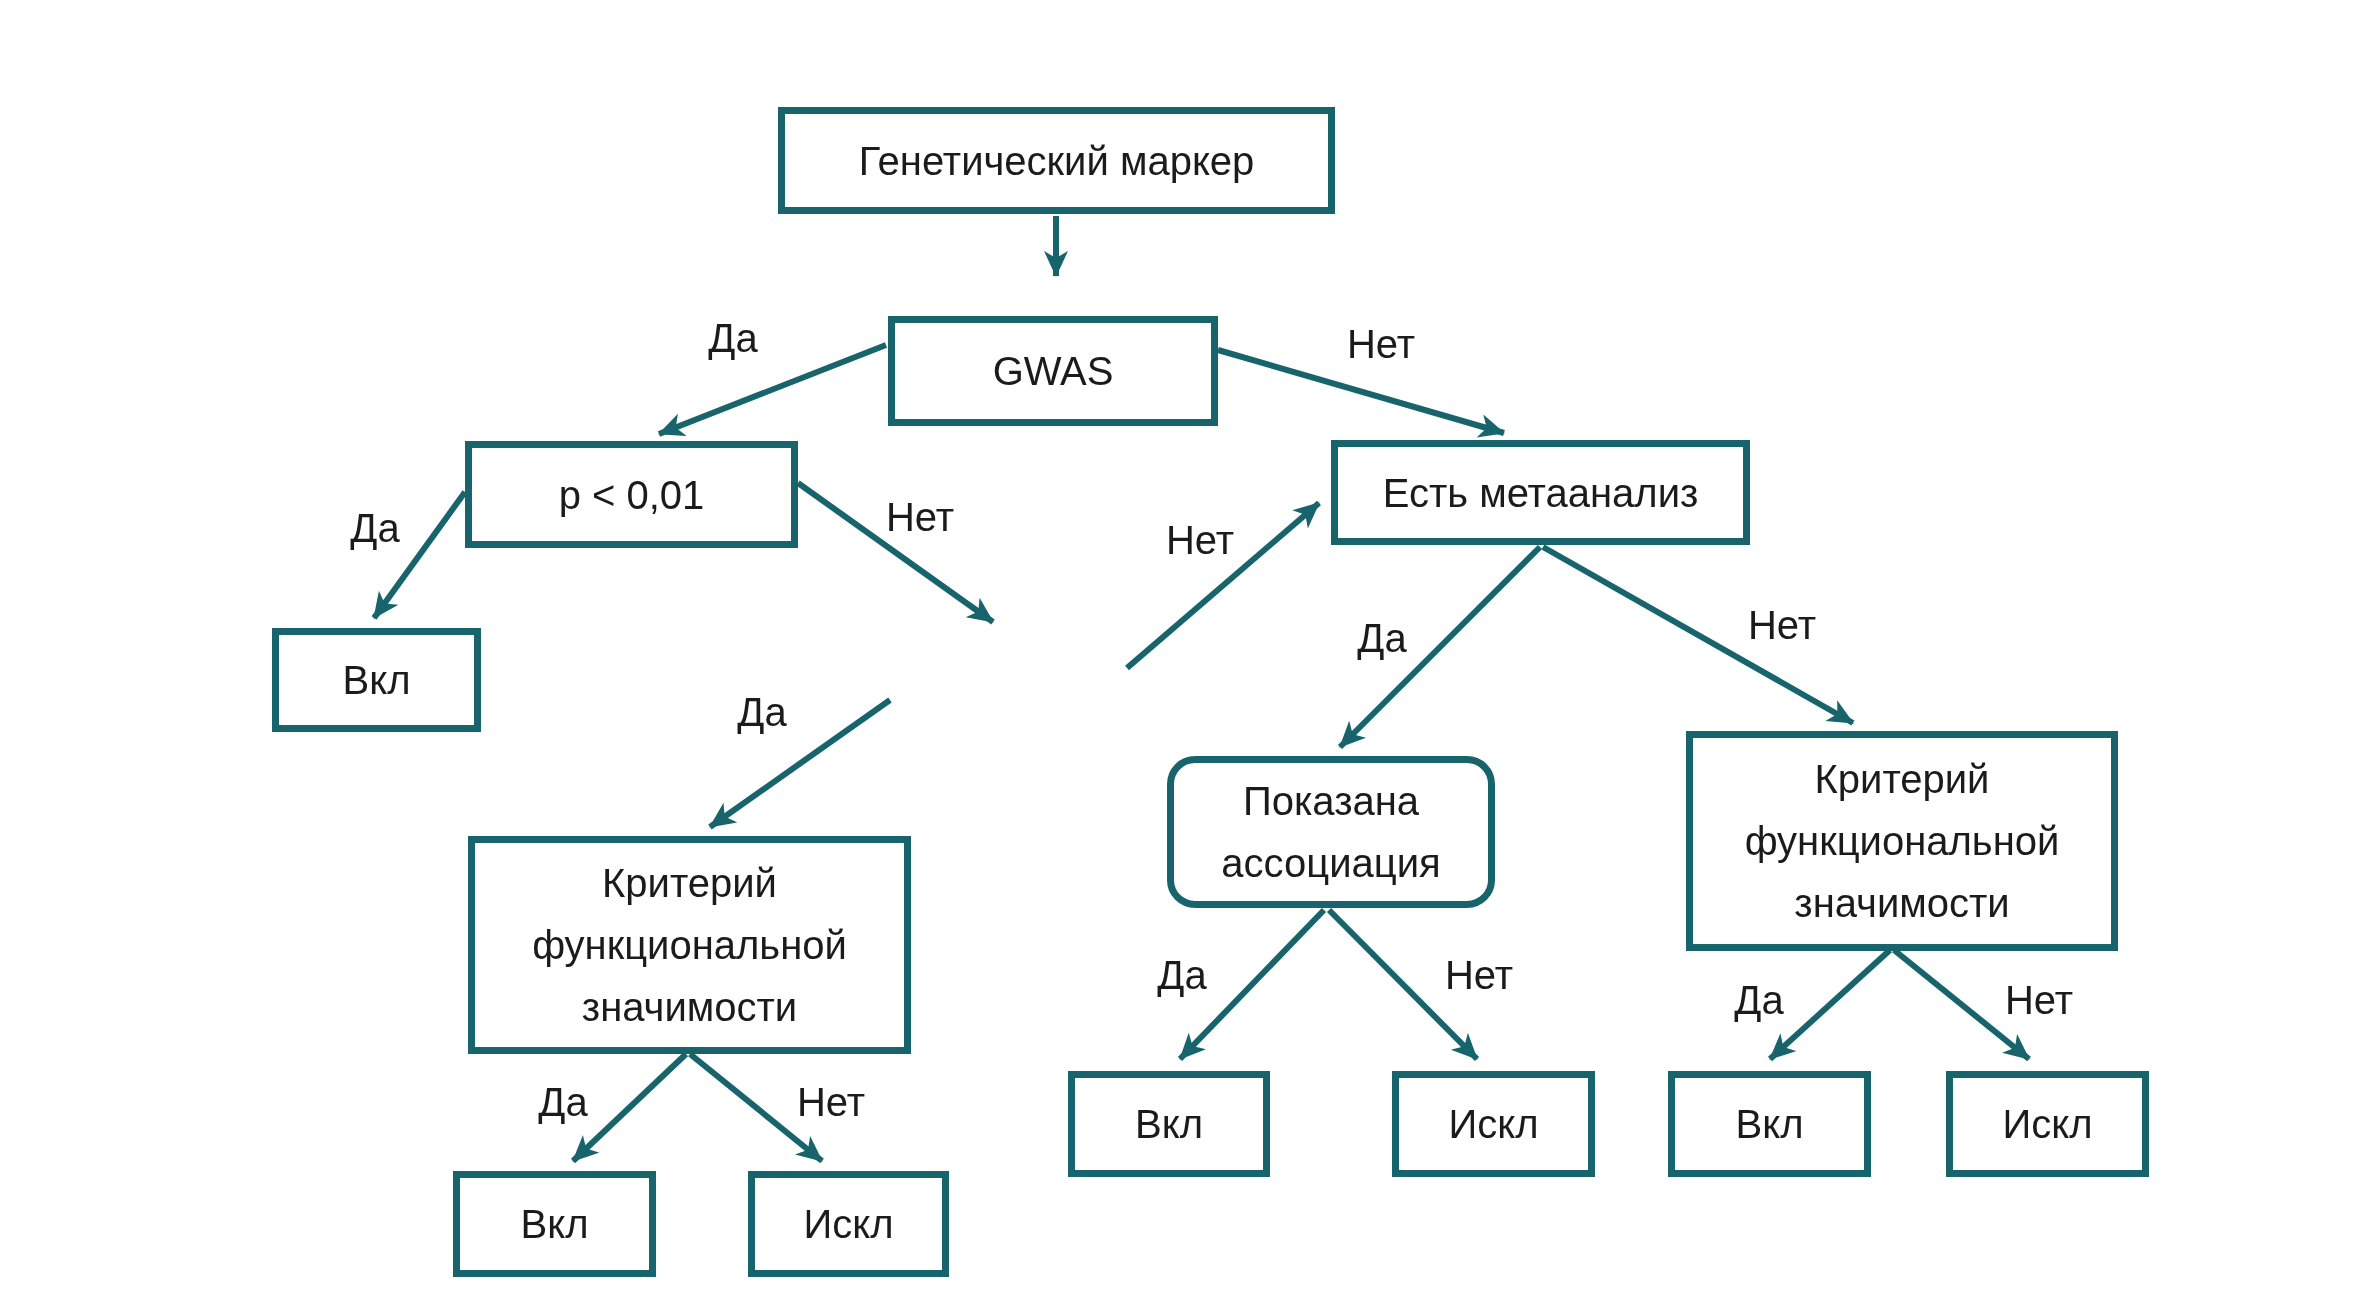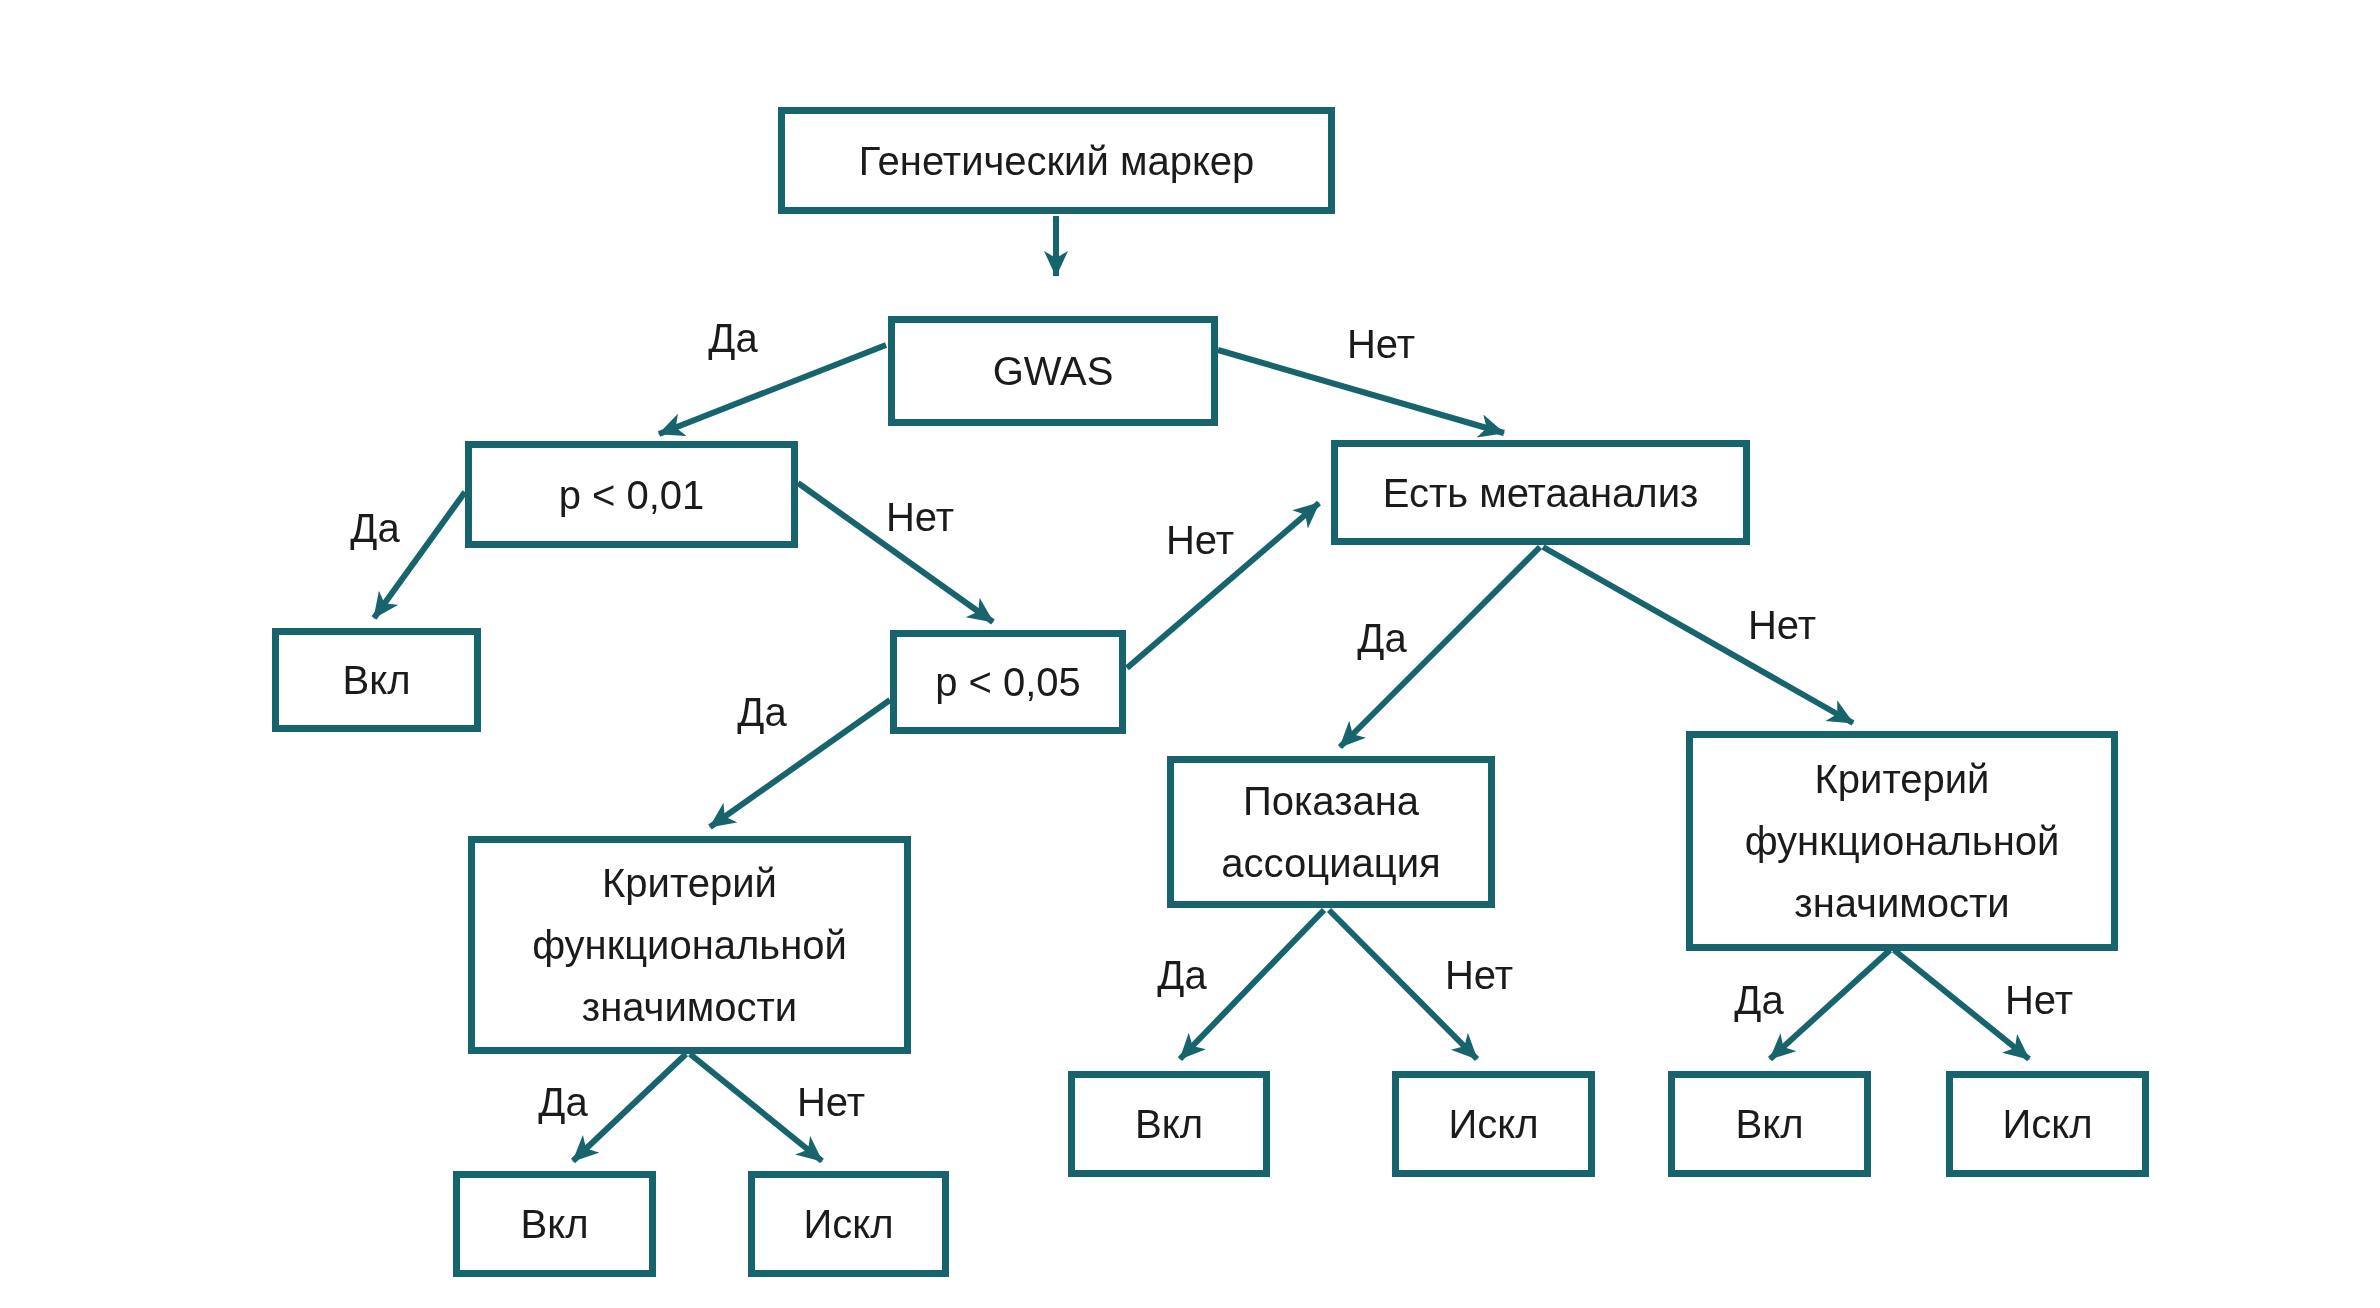--- a/index.html
+++ b/index.html
@@ -62,22 +62,21 @@
     <line x1="1329" y1="910" x2="1477" y2="1059" marker-end="url(#arr)"></line>
     <line x1="1890" y1="950" x2="1770" y2="1059" marker-end="url(#arr)"></line>
     <line x1="1894" y1="950" x2="2029" y2="1059" marker-end="url(#arr)"></line>
   </svg>
 
   <div class="node" style="left:778px;top:107px;width:557px;height:107px;">Генетический маркер</div>
   <div class="node" style="left:888px;top:284px;width:330px;height:110px;margin-top:32px;">GWAS</div>
   <div class="node" style="left:465px;top:441px;width:333px;height:107px;">p &lt; 0,01</div>
   <div class="node" style="left:1331px;top:440px;width:419px;height:105px;">Есть метаанализ</div>
   <div class="node" style="left:272px;top:628px;width:209px;height:104px;">Вкл</div>
-  <div class="node" style="left:890px;top:630px;width:236px;height:104px;">p &lt; 0,05</div>
-  <div class="node" style="left:1167px;top:756px;width:328px;height:152px;">Показана ассоциация</div>
+  <div class="node" style="left:1167px;top:756px;width:328px;height:152px;border-radius:28px;">Показана ассоциация</div>
   <div class="node" style="left:1686px;top:731px;width:432px;height:220px;">Критерий функциональной значимости</div>
   <div class="node" style="left:468px;top:836px;width:443px;height:218px;">Критерий функциональной значимости</div>
   <div class="node" style="left:453px;top:1171px;width:203px;height:106px;">Вкл</div>
   <div class="node" style="left:748px;top:1171px;width:201px;height:106px;">Искл</div>
   <div class="node" style="left:1068px;top:1071px;width:202px;height:106px;">Вкл</div>
   <div class="node" style="left:1392px;top:1071px;width:203px;height:106px;">Искл</div>
   <div class="node" style="left:1668px;top:1071px;width:203px;height:106px;">Вкл</div>
   <div class="node" style="left:1946px;top:1071px;width:203px;height:106px;">Искл</div>
 
   <div class="edge-label" style="left:733px;top:338px;">Да</div>

